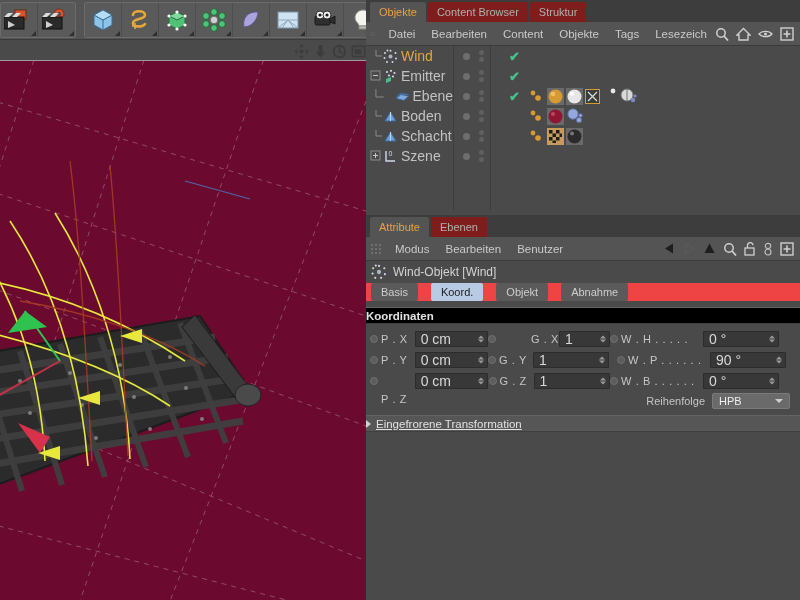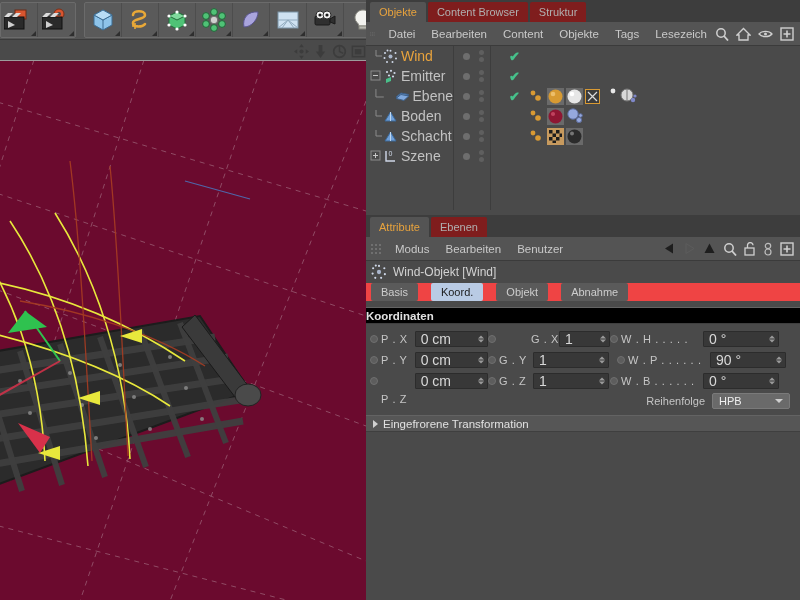--- a/index.html
+++ b/index.html
@@ -117,21 +117,21 @@
   .orderlabel { font-size: 11px; color: #c5c5c5; }
   .dropdown { position: relative; width: 78px; height: 16px; background: #6a6a6a;
     border: 1px solid #7a7a7a; border-radius: 2px; display: flex; align-items: center;
     padding-left: 6px; font-size: 11px; color: #efefef; }
   .dropdown .chev { position: absolute; right: 6px; top: 50%; transform: translateY(-50%);
     width: 0; height: 0; border-left: 4px solid transparent; border-right: 4px solid transparent;
     border-top: 4px solid #cfcfcf; }
 
   .frozen { height: 17px; background: #565656; border-top: 1px solid #636363;
     border-bottom: 1px solid #3f3f3f; display: flex; align-items: center; gap: 5px;
-    padding-left: 7px; font-size: 11.5px; color: #e0e0e0; }
+    font-size: 11.5px; color: #e0e0e0; text-decoration: underline; }
   .tri { width: 0; height: 0; border-top: 4px solid transparent; border-bottom: 4px solid transparent;
     border-left: 5px solid #d0d0d0; }
 </style>
 </head>
 <body>
 
 <div id="app">
 
   <div id="toolbar">
     <div class="tb-group" style="margin-left:0;">
@@ -760,21 +760,21 @@
           <span class="radio"></span>
           <span class="clabel" style="width:34px;margin-top:36px;">P . Z</span>
           <div class="numfield" style="width:74px;">
             <span>0 cm</span>
             <span class="spin">
                 <i class="up"></i>
                 <i class="dn"></i>
               </span>
           </div>
         </div>
-        <div class="cell" style="width:122px;">
+        <div class="cell" style="width:122px;justify-content:center;">
           <span class="radio"></span>
           <span class="clabel" style="width:34px;">G . Z</span>
           <div class="numfield" style="width:76px;">
             <span>1</span>
             <span class="spin">
                 <i class="up"></i>
                 <i class="dn"></i>
               </span>
           </div>
         </div>

